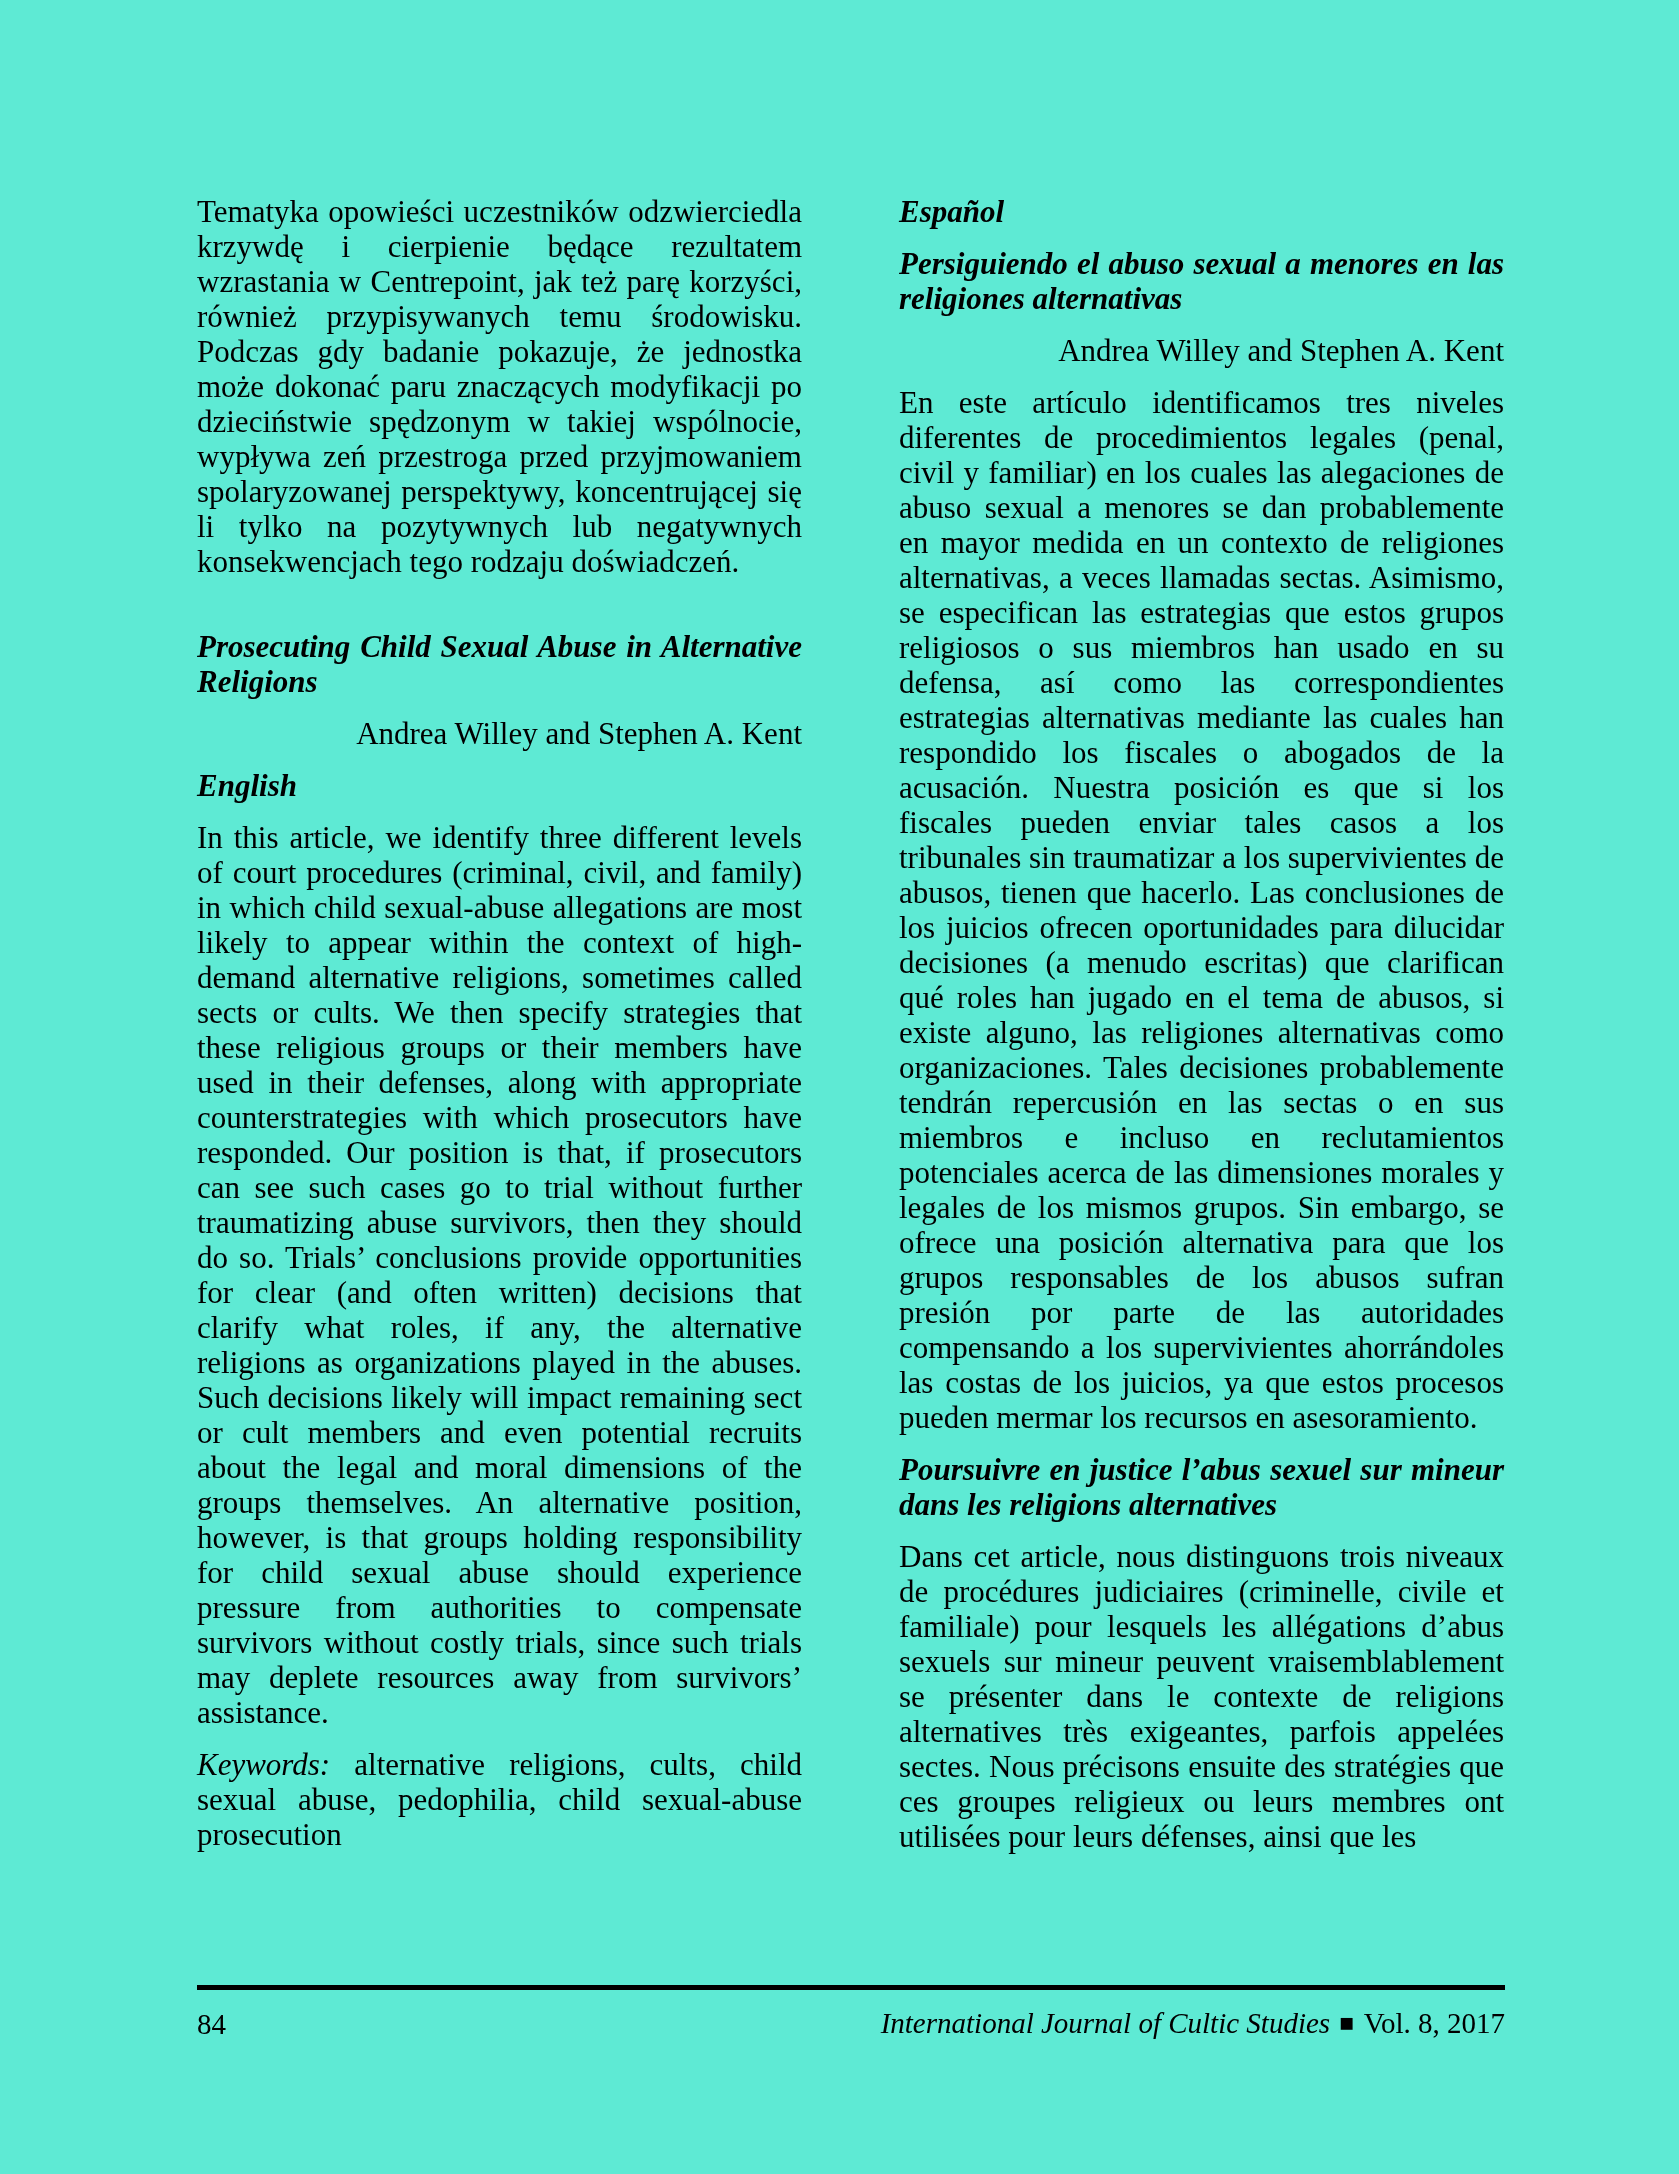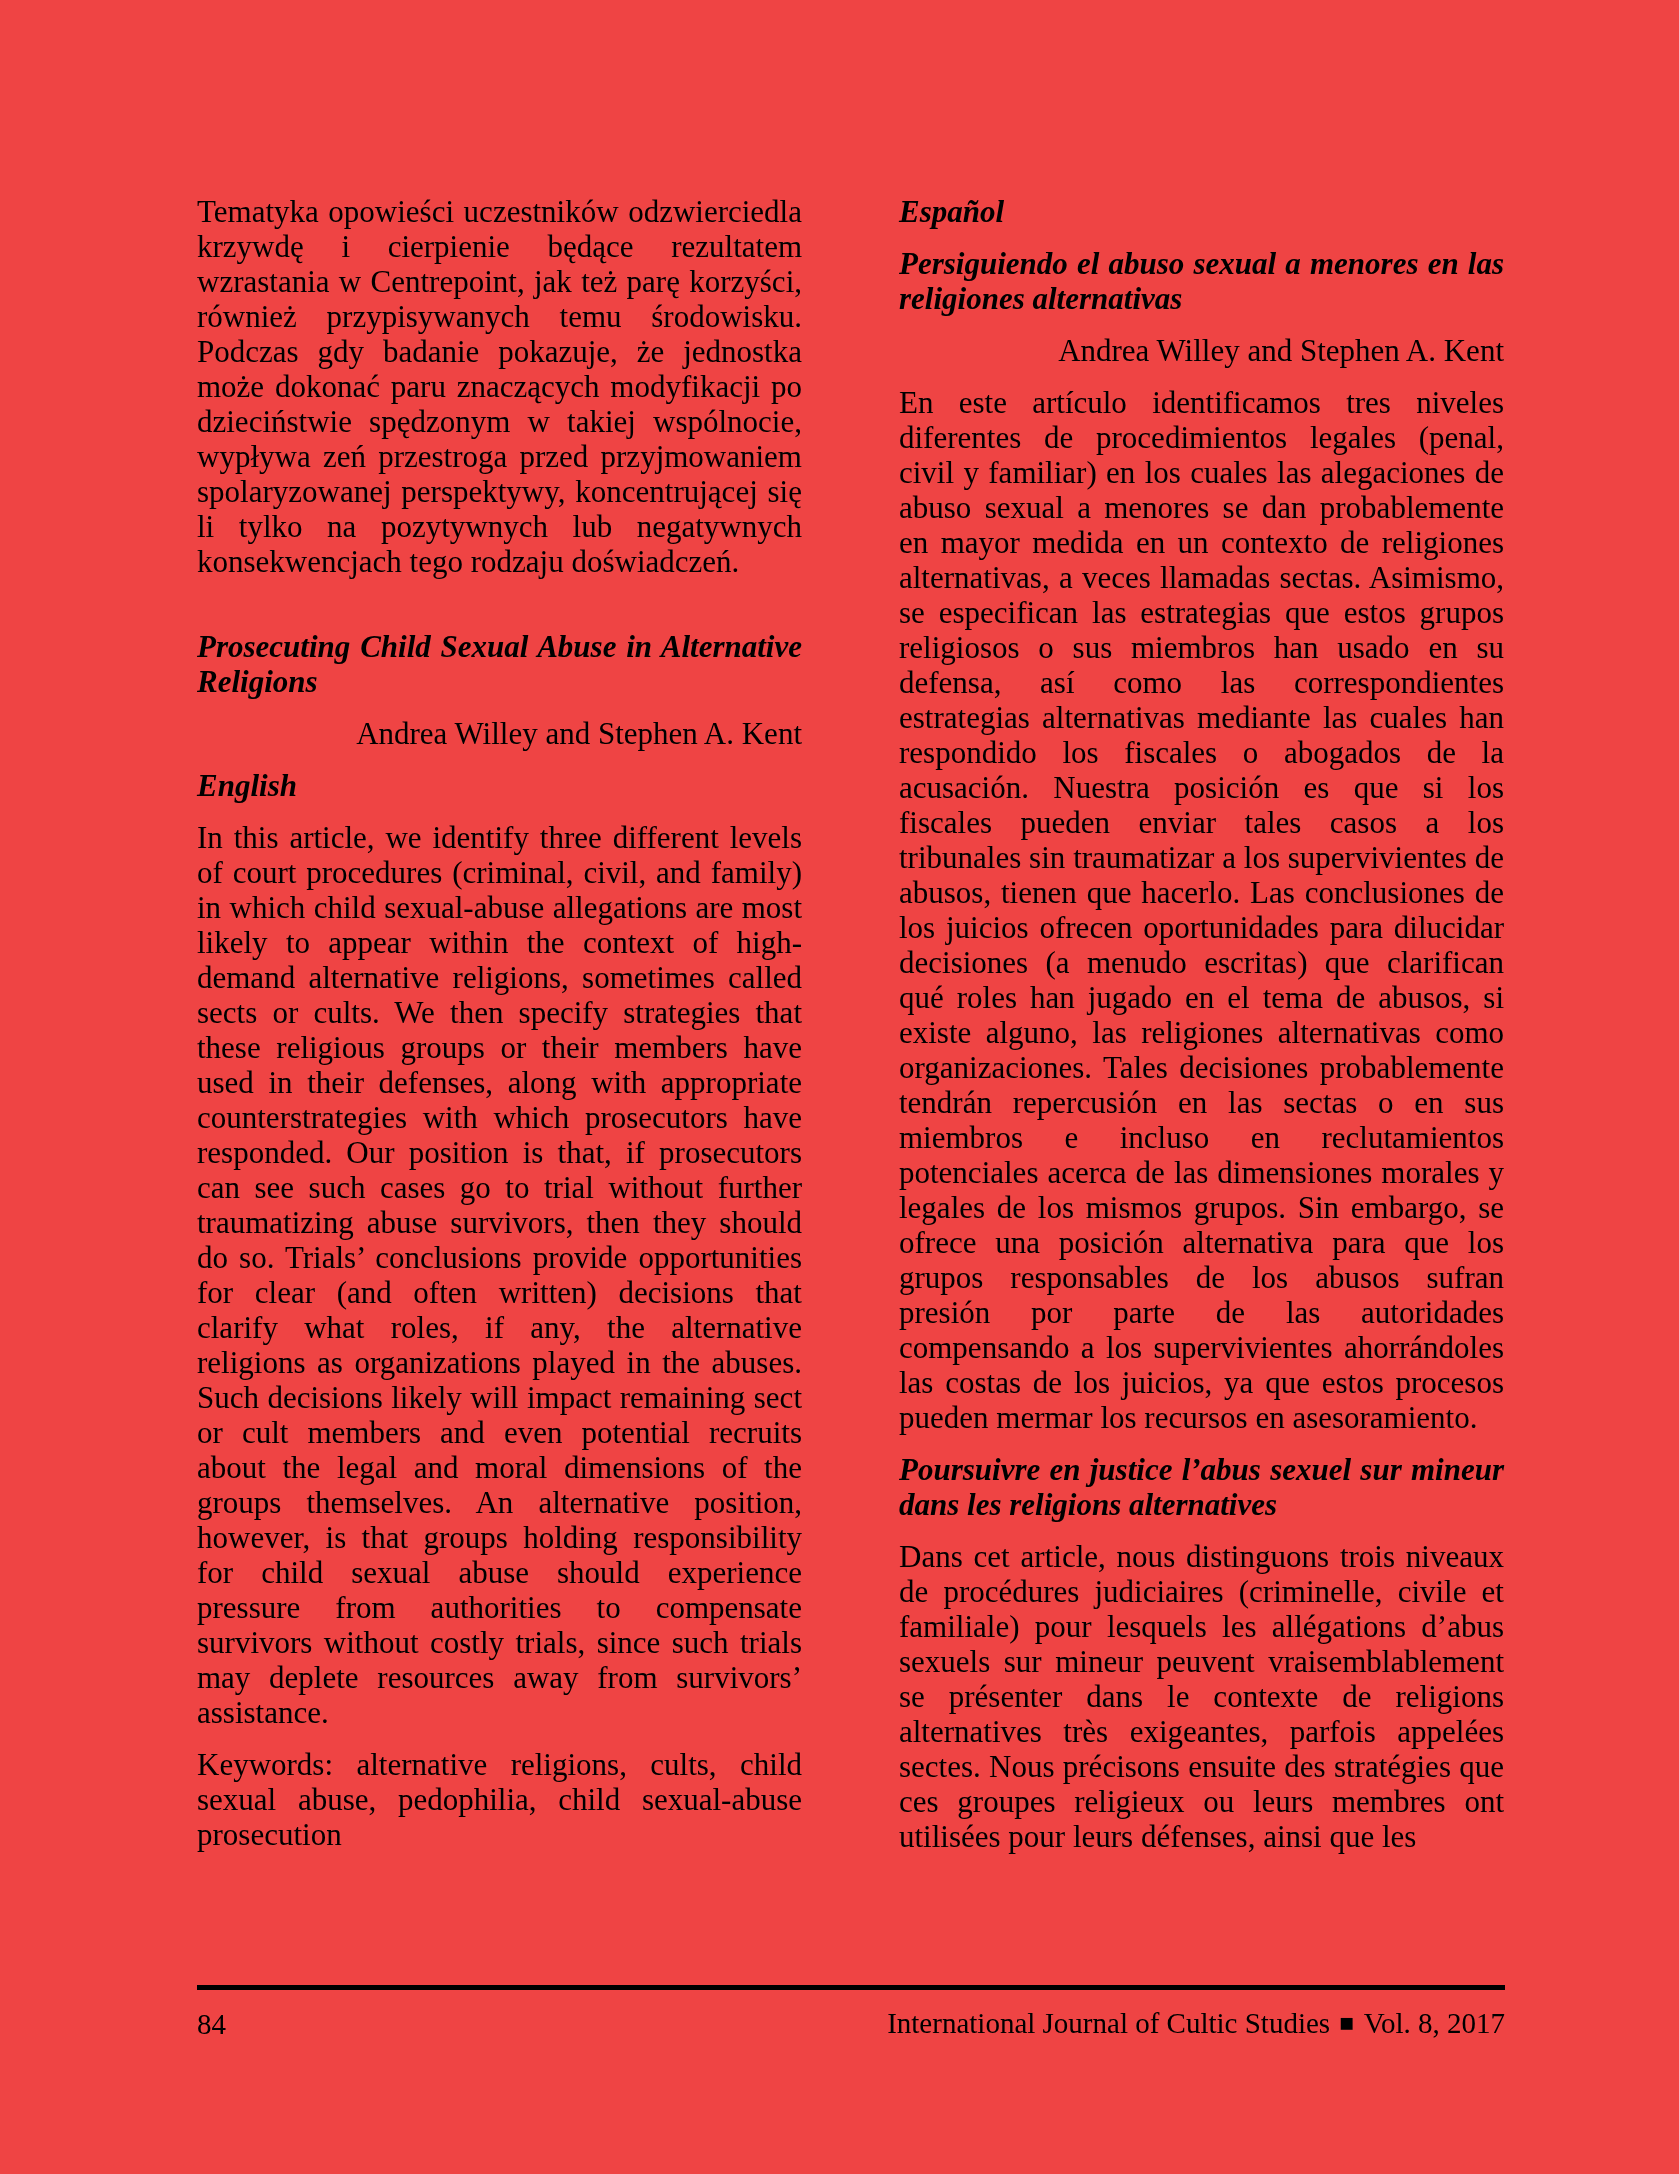--- a/index.html
+++ b/index.html
@@ -4,21 +4,21 @@
 <style>
   html, body {
     margin: 0;
     padding: 0;
     background: #ffffff;
   }
   .page {
     position: relative;
     width: 1680px;
     height: 2174px;
-    background: #ef4444;
+    background: #5eead4;
     color: #000000;
     font-family: "Liberation Serif", "DejaVu Serif", serif;
     overflow: hidden;
   }
   .content {
     position: absolute;
     left: 197px;
     top: 194px;
     width: 1308px;
     display: flex;
@@ -42,21 +42,21 @@
     font-weight: bold;
     text-align: justify;
     font-style: italic;
   }
   .authors {
     font-weight: normal;
     text-align: right;
   }
   .blk { margin-top: 17px !important; }
   .blk-title-gap { margin-top: 50px !important; }
-  .italic { }
+  .italic { font-style: italic; }
   .footer-rule {
     position: absolute;
     left: 197px;
     top: 1985px;
     width: 1308px;
     height: 4.7px;
     background: #000000;
   }
   .footer {
     position: absolute;

